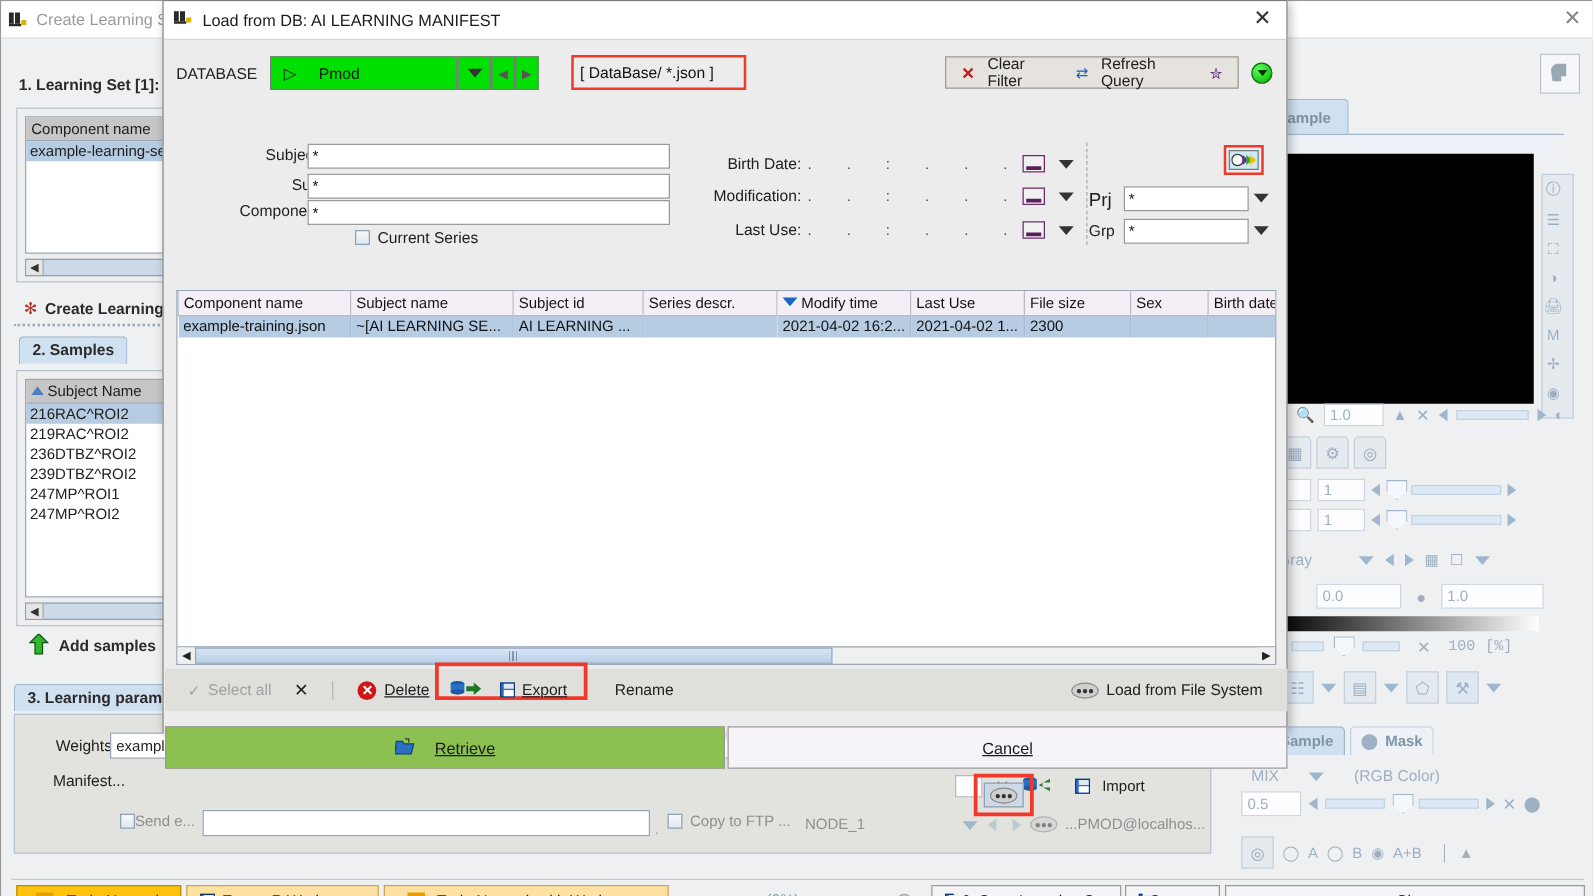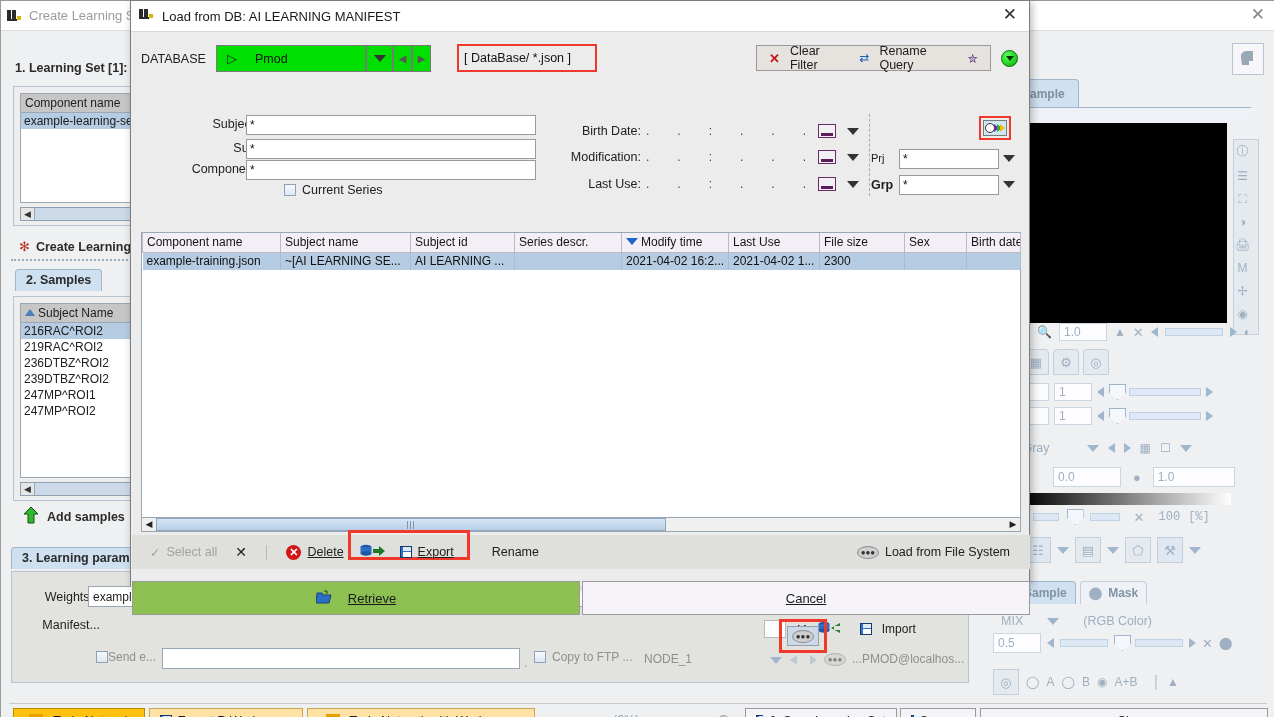--- a/index.html
+++ b/index.html
@@ -582,21 +582,21 @@
         <span style="font-size:10px;color:#555;">▶</span>
       </div>
 
       <div class="redbox" style="position:absolute;left:326px;top:12px;width:140px;height:28px;"></div>
       <div style="position:absolute;left:333px;top:19px;font-size:12.5px;color:#111;">[ DataBase/ *.json ]</div>
 
       <div class="toolbar-pill" style="position:absolute;left:625px;top:13px;width:235px;">
         <span style="color:#c01a1a;font-size:13px;font-weight:bold;">✕</span>
         <span>Clear Filter</span>
         <span style="color:#2060c0;font-size:12px;margin-left:6px;">⇄</span>
-        <span>Rename Query</span>
+        <span>Refresh Query</span>
         <span style="margin-left:4px;color:#5b2a7a;">✮</span>
       </div>
       <span class="green-circ" style="position:absolute;left:870px;top:18px;">
           <i></i>
         </span>
 
       <div style="position:absolute;left:20px;top:85px;width:140px;" class="lbl-r">Subject Name</div>
       <div class="inp" style="position:absolute;left:115px;top:83px;width:290px;">*</div>
 
       <div style="position:absolute;left:20px;top:109px;width:140px;" class="lbl-r">Subject ID</div>
@@ -657,25 +657,25 @@
       <div class="redbox" style="position:absolute;left:848px;top:84px;width:32px;height:24px;"></div>
       <div style="position:absolute;left:852px;top:88px;width:24px;height:16px;background:#cfe8f5;border:1px solid #7a7a7a;display:flex;align-items:center;justify-content:center;">
         <svg width="20" height="12" viewBox="0 0 20 12">
           <circle cx="5" cy="6" r="4.5" fill="#fff" stroke="#333"></circle>
           <path d="M9 2 L14 6 L9 10 Z" fill="#7a2a9a"></path>
           <path d="M12 2 L17 6 L12 10 Z" fill="#2aaa44"></path>
           <path d="M15 2 L20 6 L15 10 Z" fill="#e8c400"></path>
         </svg>
       </div>
 
-      <div style="position:absolute;left:740px;top:120px;font-size:11px;">Prj</div>
+      <div style="position:absolute;left:740px;top:120px;font-size:15px;">Prj</div>
       <div class="inp" style="position:absolute;left:768px;top:117px;width:100px;">*</div>
       <span class="dd-tri" style="position:absolute;left:872px;top:123px;"></span>
 
-      <div style="position:absolute;left:740px;top:146px;font-size:12.5px;font-weight:bold;">Grp</div>
+      <div style="position:absolute;left:740px;top:146px;font-size:12.5px;">Grp</div>
       <div class="inp" style="position:absolute;left:768px;top:143px;width:100px;">*</div>
       <span class="dd-tri" style="position:absolute;left:872px;top:149px;"></span>
 
 
       <div class="tbl-wrap">
         <table class="grid">
           <colgroup>
             <col style="width:138px">
               <col style="width:130px">
               <col style="width:104px">

